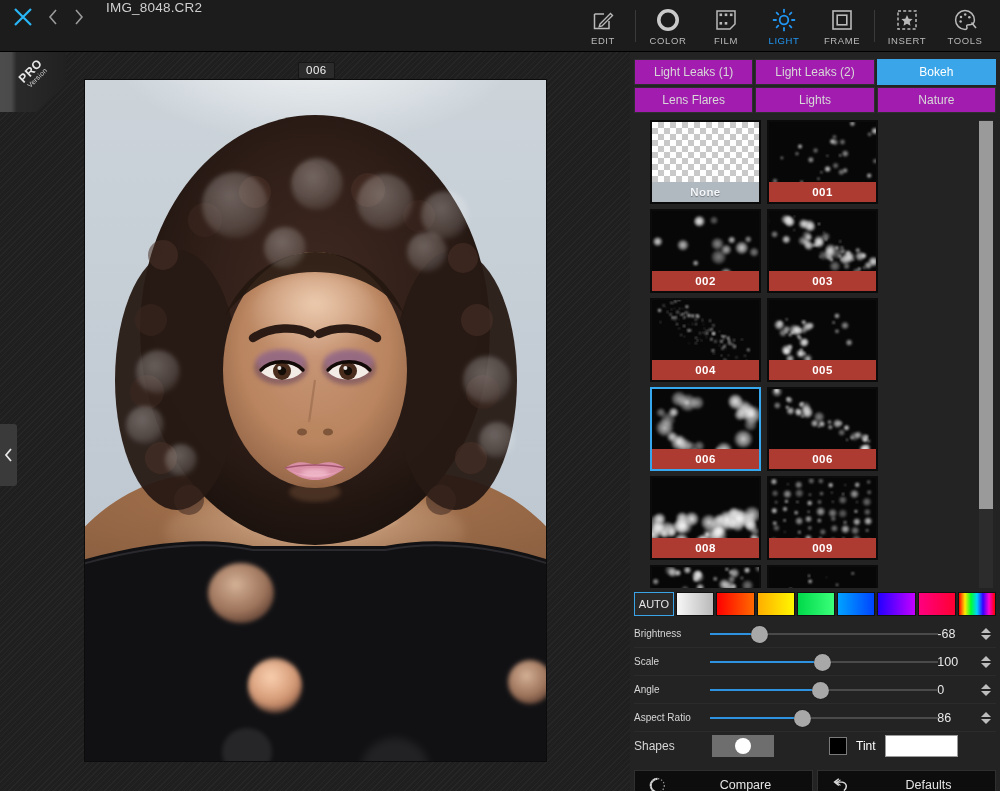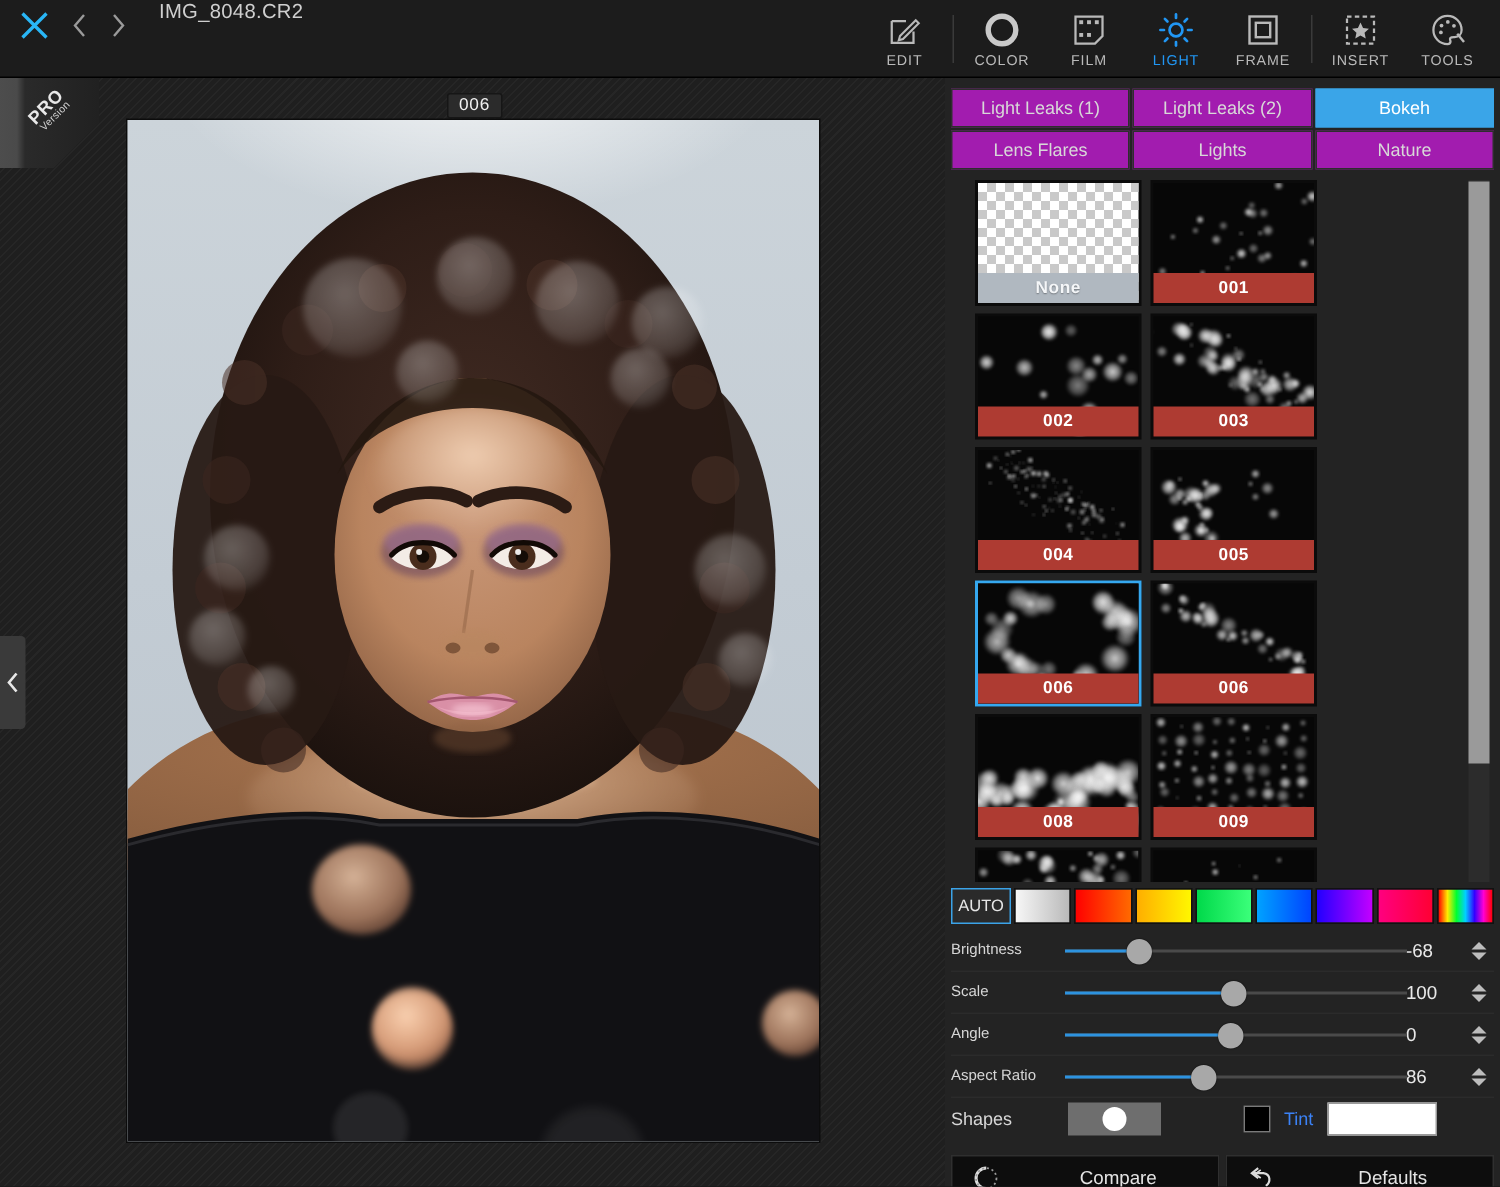--- a/index.html
+++ b/index.html
@@ -193,21 +193,21 @@
   #shapes-label { width: 78px; color: #d6d6d6; font-size: 12px; }
   #shapes-box {
     width: 62px; height: 22px; background: #6e6e6e; display: flex; align-items: center;
     justify-content: center; cursor: pointer;
   }
   #shapes-box .circ { width: 16px; height: 16px; border-radius: 50%; background: #fff; }
   #tint-chip {
     width: 18px; height: 18px; background: #000; border: 1px solid #7a7a7a;
     margin-left: 55px; cursor: pointer;
   }
-  #tint-label { color: #3b82f6; font-size: 12px; margin-left: 9px; }
+  #tint-label { color: #ffffff; font-size: 12px; margin-left: 9px; }
   #tint-field {
     width: 73px; height: 22px; background: #ffffff; margin-left: 9px;
     border: 1px solid #9a9a9a; cursor: pointer;
   }
 
   
   #actions { position: absolute; left: 4px; top: 718px; width: 362px; }
   .arow { display: flex; gap: 4px; margin-bottom: 4px; }
   .abtn {
     flex: 1; height: 30px; background: #0d0d0d; border: 1px solid #2f2f2f;

